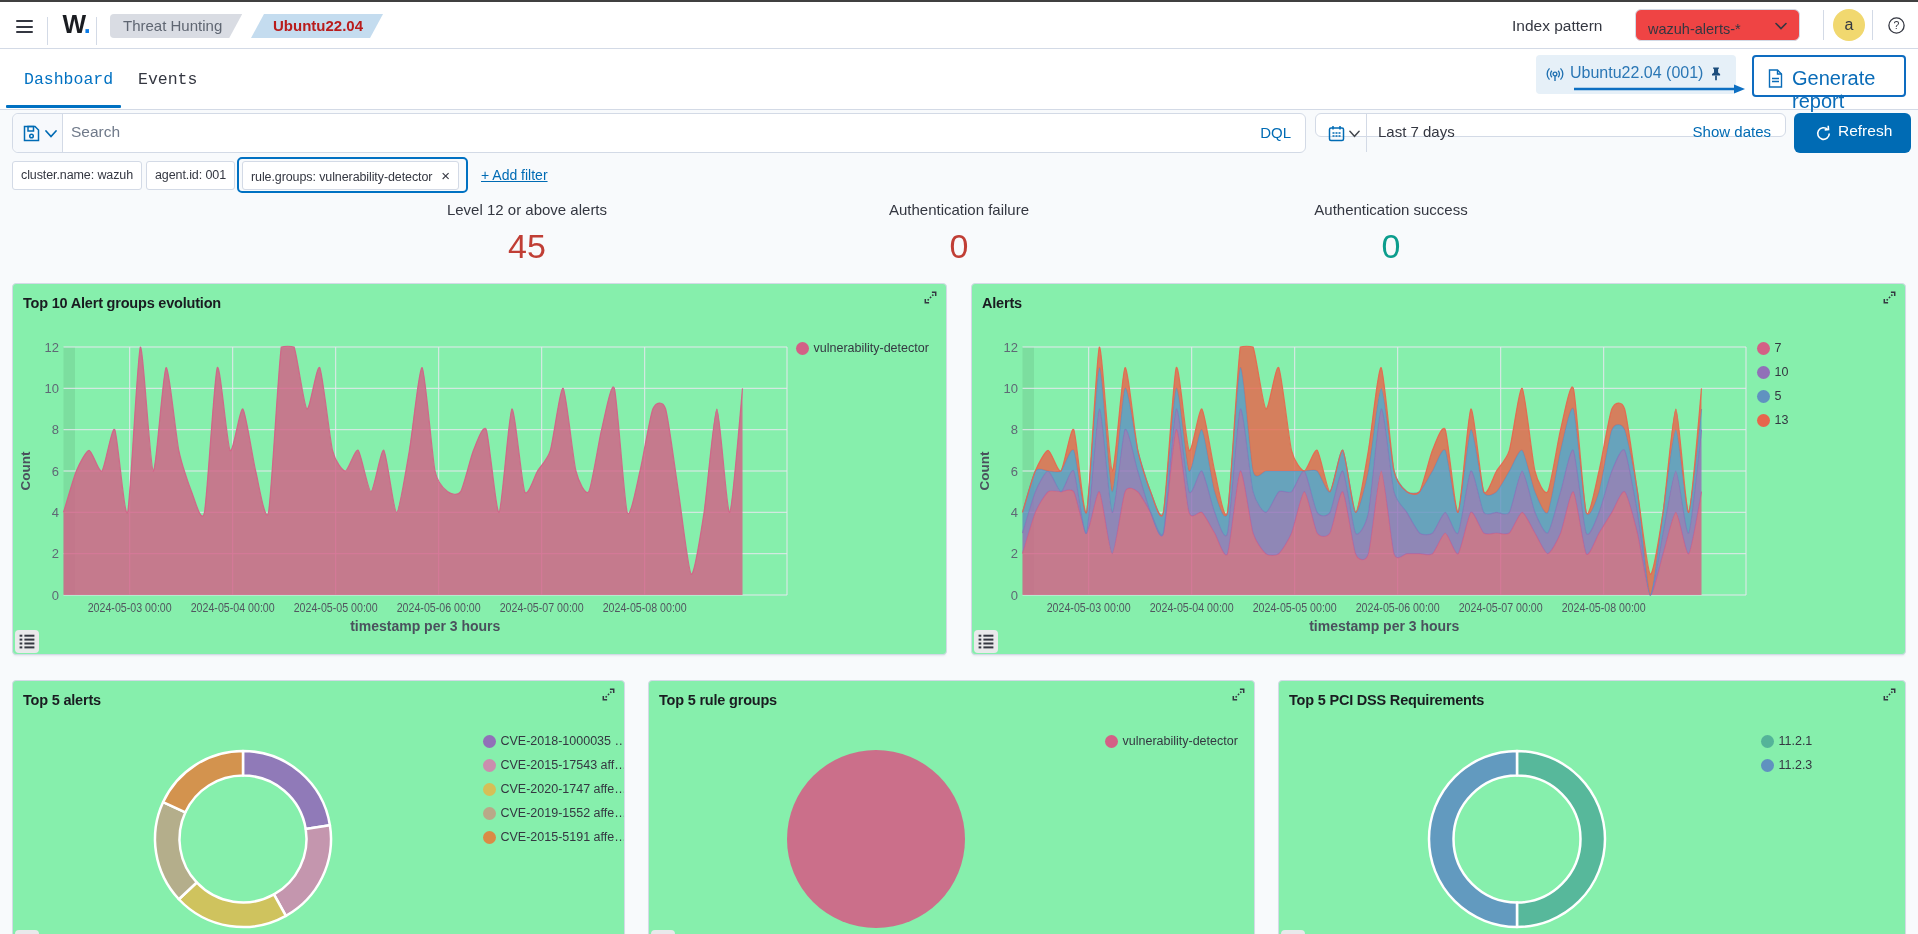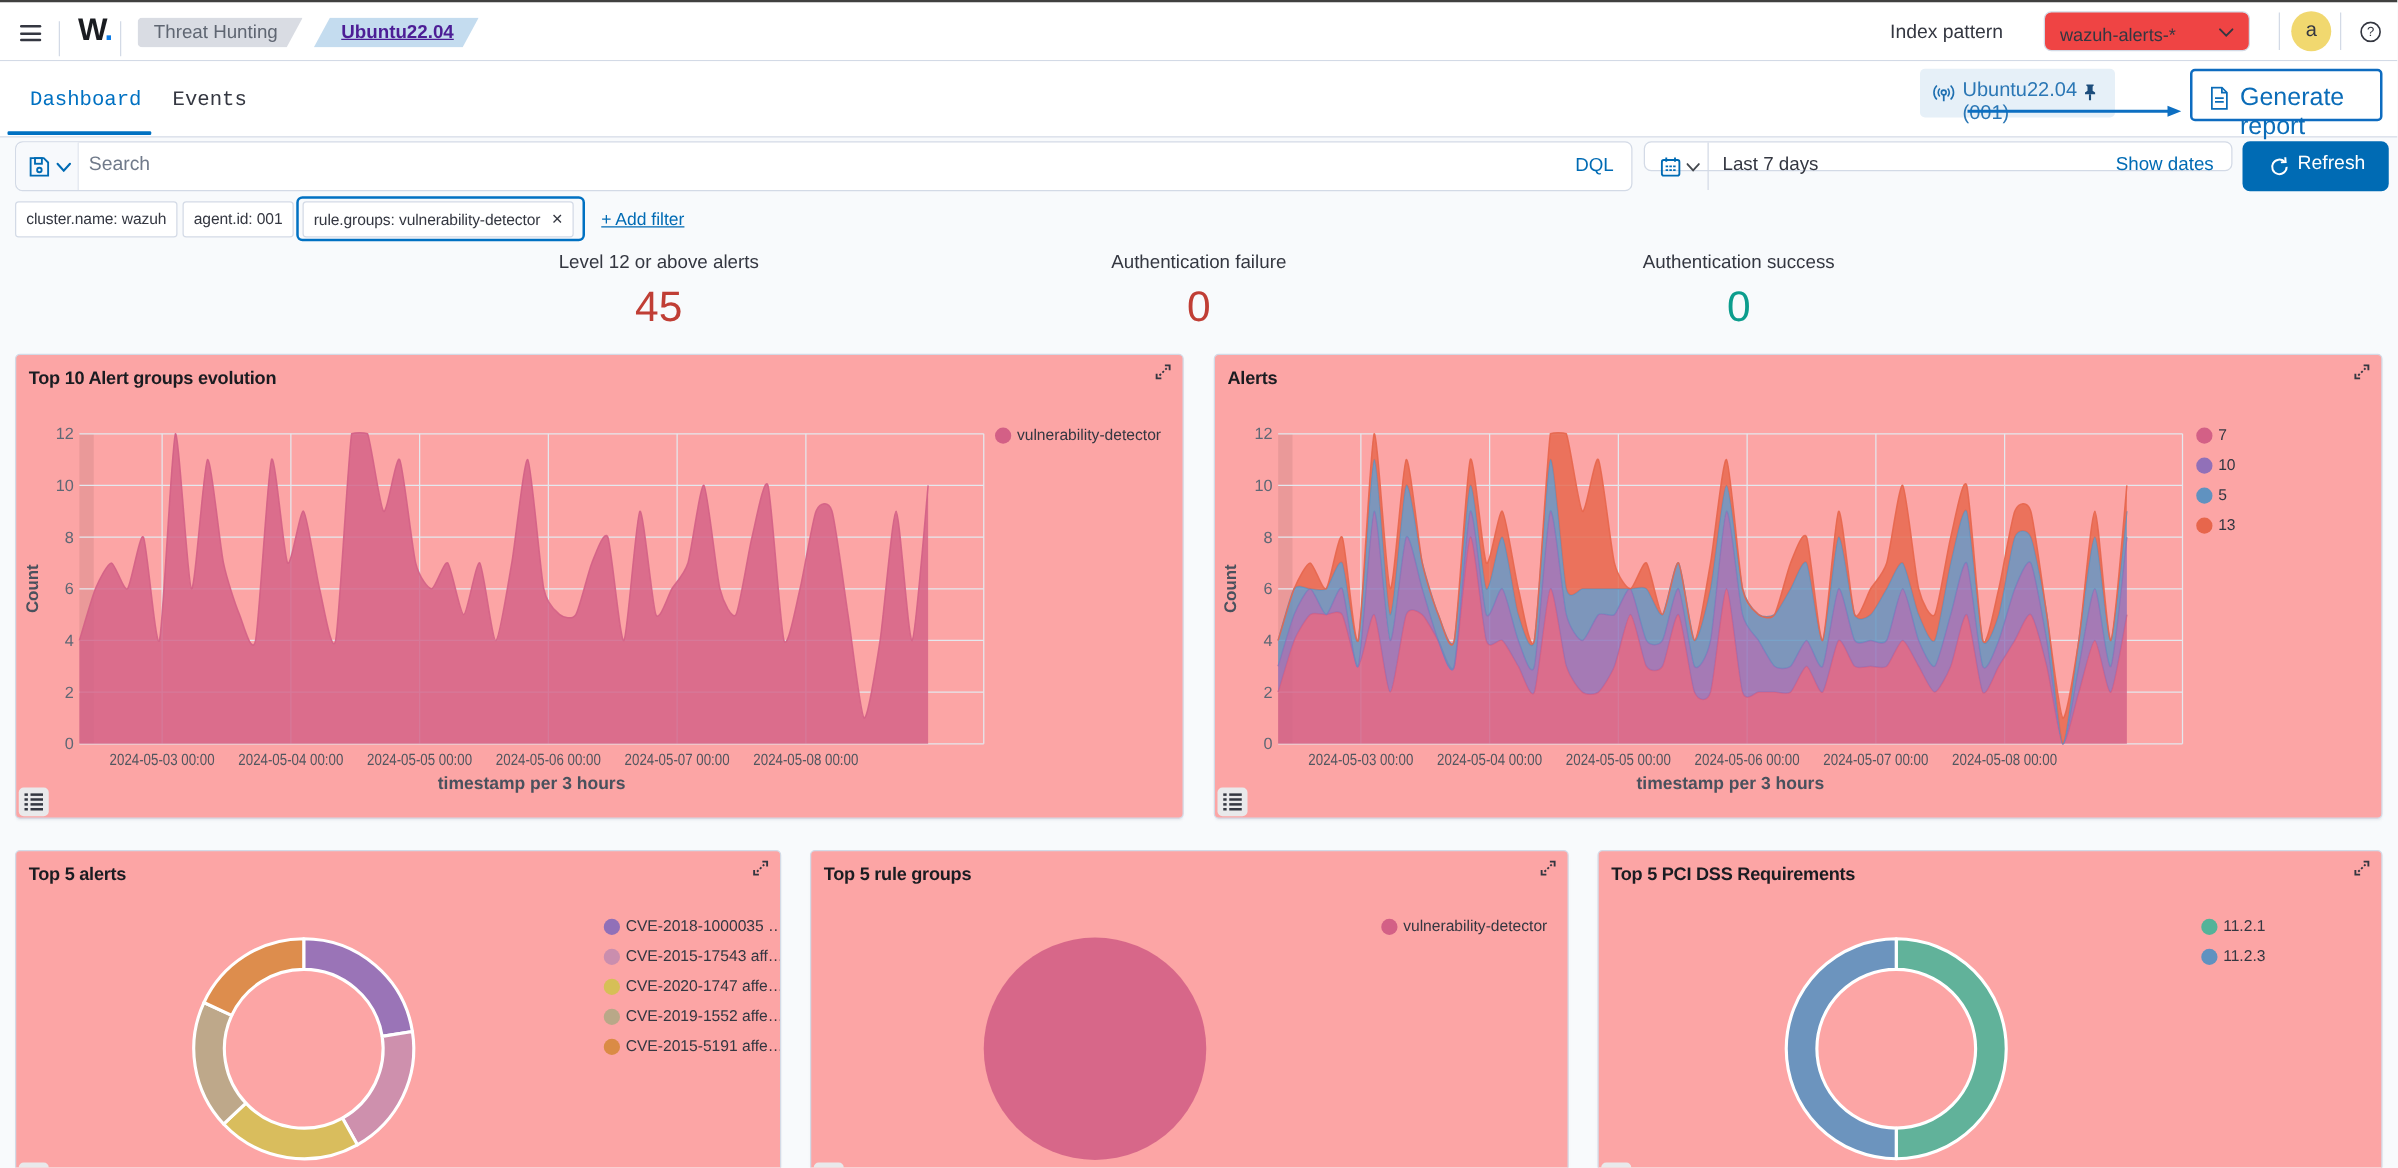--- a/index.html
+++ b/index.html
@@ -11,38 +11,38 @@
   
   #topstrip { left:0; top:0; width:1918px; height:2px; background:#404040; }
   #appbar { left:0; top:2px; width:1918px; height:47px; background:#fff; border-bottom:1px solid #d3dae6; }
   .vdivider { width:1px; background:#d3dae6; }
   #hamburger { left:16px; top:18px; width:17px; height:13px; cursor:pointer; }
   #hamburger span { display:block; height:2px; background:#343741; margin-bottom:3.5px; border-radius:1px; }
   #logo { left:56px; top:8px; width:40px; text-align:center; font-size:25px; font-weight:700; color:#1a1c21; letter-spacing:-1px; }
   #logo .dot { color:#0c7ce8; }
   .crumb { top:12px; height:24px; line-height:24px; font-size:15px; padding:0 20px 0 13px; color:#5f6672; background:#d9dce3; }
   .crumb.first { left:110px; clip-path:polygon(0 0, 100% 0, calc(100% - 13px) 100%, 0 100%); border-radius:4px 0 0 4px; }
-  .crumb.active { left:251px; clip-path:polygon(13px 0, 100% 0, calc(100% - 13px) 100%, 0 100%); background:#c4dcef; color:#4c1d95; font-weight:700; padding:0 20px 12px 22px;text-decoration:underline; }
+  .crumb.active { left:251px; clip-path:polygon(13px 0, 100% 0, calc(100% - 13px) 100%, 0 100%); background:#c4dcef; color:#b91c1c; font-weight:700; padding:0 20px 12px 22px; }
   #idx-label { left:1512px; top:15px; font-size:15.5px; color:#343741; }
   #idx-select { left:1635px; top:7px; width:165px; height:32px; background:#ef4444; border:1px solid #d3dae6; border-radius:6px; font-size:14.5px; color:#343741; line-height:30px; padding:4px 12px; cursor:pointer; }
   #idx-select .chev { position:absolute; right:12px; top:12px; }
   #appbar-div1 { left:47px; top:15px; height:28px; }
   #appbar-div2 { left:96px; top:15px; height:28px; }
   #appbar-div3 { left:1823px; top:8px; height:30px; }
   #appbar-div4 { left:1872px; top:8px; height:30px; }
   #avatar { left:1833px; top:7px; width:32px; height:32px; border-radius:50%; background:#f1d86f; color:#343741; font-size:16px; text-align:center; line-height:32px; cursor:pointer; }
   #help-btn { left:1888px; top:15px; width:17px; height:17px; cursor:pointer; }
 
   
   #tabbar { left:0; top:49px; width:1918px; height:61px; background:#fff; border-bottom:1px solid #d3dae6; }
   .tab { top:21px; font-size:16.5px; cursor:pointer;font-family:Liberation Mono, monospace; }
   #tab-dashboard { left:24px; color:#0071c2; }
   #tab-events { left:138px; color:#343741; }
   #tab-underline { left:6px; top:56px; width:115px; height:3px; background:#0071c2; border-radius:1px; }
-  #agent-pill { left:1536px; top:6px; width:156px; height:39px; background:#e6f0f8; border-radius:4px; cursor:pointer; }
+  #agent-pill { left:1536px; top:6px; width:200px; height:39px; background:#e6f0f8; border-radius:4px; cursor:pointer; }
   #agent-pill .antenna { position:absolute; left:9px; top:12px; }
   #agent-pill .label { position:absolute; left:34px; top:9px; font-size:16px; color:#2b77b5; }
   #agent-pill .pin { position:absolute; right:12px; top:11px; }
   #annot-arrow { left:1570px; top:31px; width:182px; height:18px; pointer-events:none; }
   #gen-report { left:1752px; top:6px; width:154px; height:42px; background:#fff; border:2px solid #0e6cc0; border-radius:4px; cursor:pointer; }
   #gen-report .icon { position:absolute; left:13px; top:12px; }
   #gen-report .label { position:absolute; left:38px; top:10px; font-size:20px; color:#0a6cb8; }
 
   
   #searchbox { left:12px; top:113px; width:1294px; height:40px; background:#fff; border:1px solid #d3dae6; border-radius:6px; }
@@ -66,21 +66,21 @@
   #fpill3 .close { display:inline-block; margin-left:9px; color:#343741; font-size:15px; }
   #add-filter { left:481px; top:167px; font-size:14px; color:#006BB4; text-decoration:underline; cursor:pointer; }
 
   
   #stats { left:311px; top:196px; width:1296px; height:75px; display:flex; }
   .stat { flex:1; text-align:center; }
   .stat .slabel { font-size:15px; color:#343741; margin-top:5px; }
   .stat .svalue { font-size:34px; margin-top:9px; }
 
   
-  .panel { background:#fca5a5; border:1px solid #d3dae6; border-radius:4px; box-shadow:0 2px 2px -1px rgba(152,162,179,.2); overflow:hidden; }
+  .panel { background:#86efac; border:1px solid #d3dae6; border-radius:4px; box-shadow:0 2px 2px -1px rgba(152,162,179,.2); overflow:hidden; }
   #panelA { left:12px; top:283px; width:935px; height:372px; }
   #panelB { left:971px; top:283px; width:935px; height:372px; }
   #panelC { left:12px; top:680px; width:613px; height:275px; }
   #panelD { left:648px; top:680px; width:607px; height:275px; }
   #panelE { left:1278px; top:680px; width:628px; height:275px; }
   .panel-title { position:absolute; left:10px; top:11px; font-size:14.5px; letter-spacing:-0.2px; font-weight:700; color:#1a1c21; }
   .expand-btn { position:absolute; right:7px; top:6px; width:16px; height:16px; cursor:pointer; }
   .legend-toggle { position:absolute; left:2px; bottom:1px; width:24px; height:23px; background:#e9e9eb; border-radius:4px; cursor:pointer; }
   .legend-toggle svg { position:absolute; left:4px; top:4px; }
   .chart-svg { position:absolute; left:0; top:0; }

